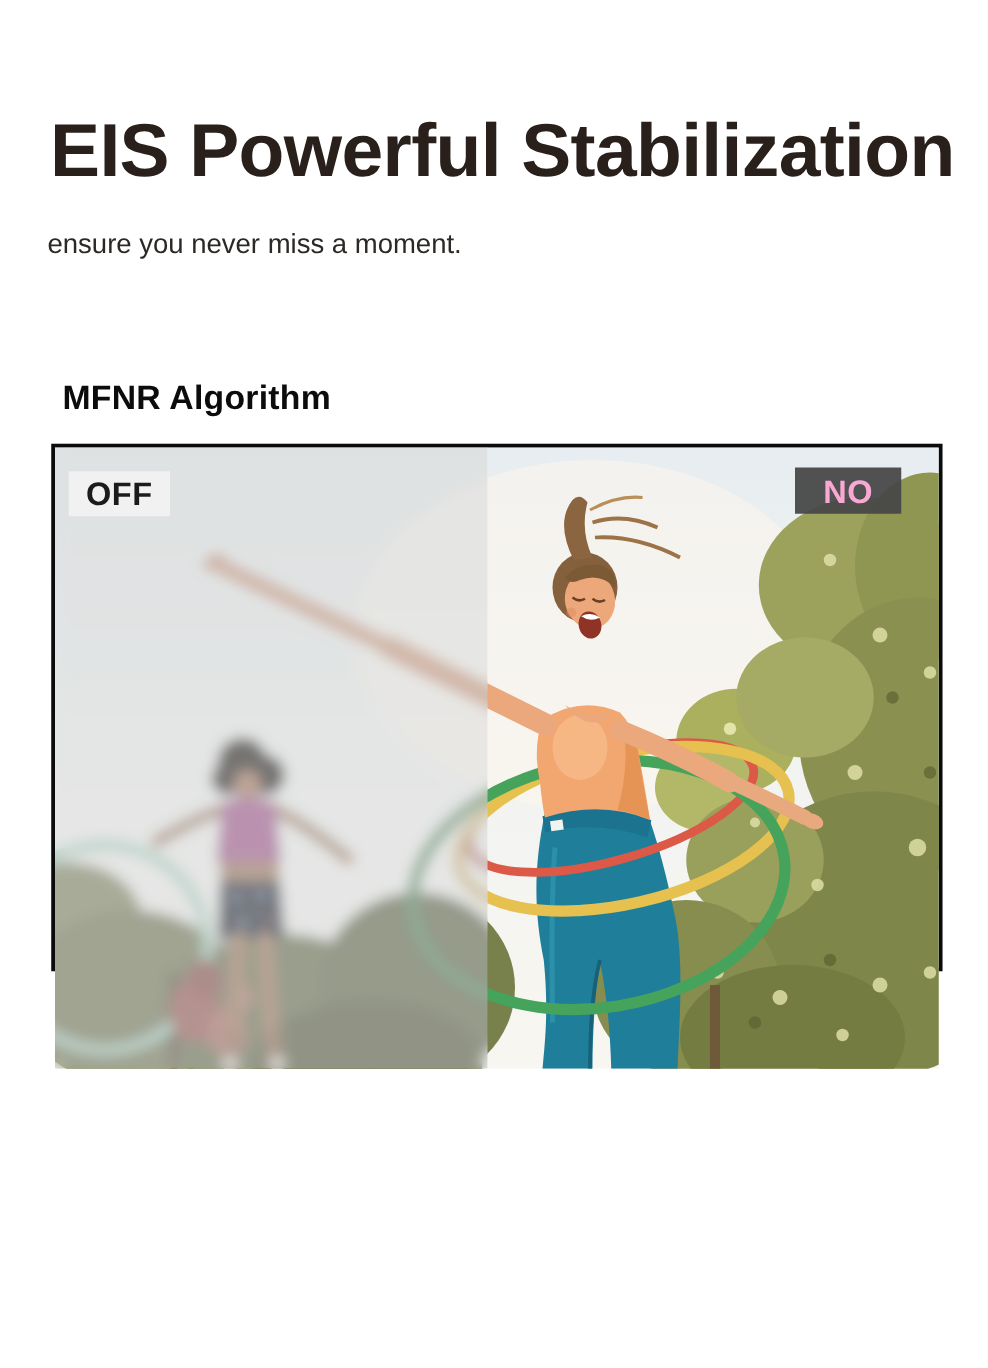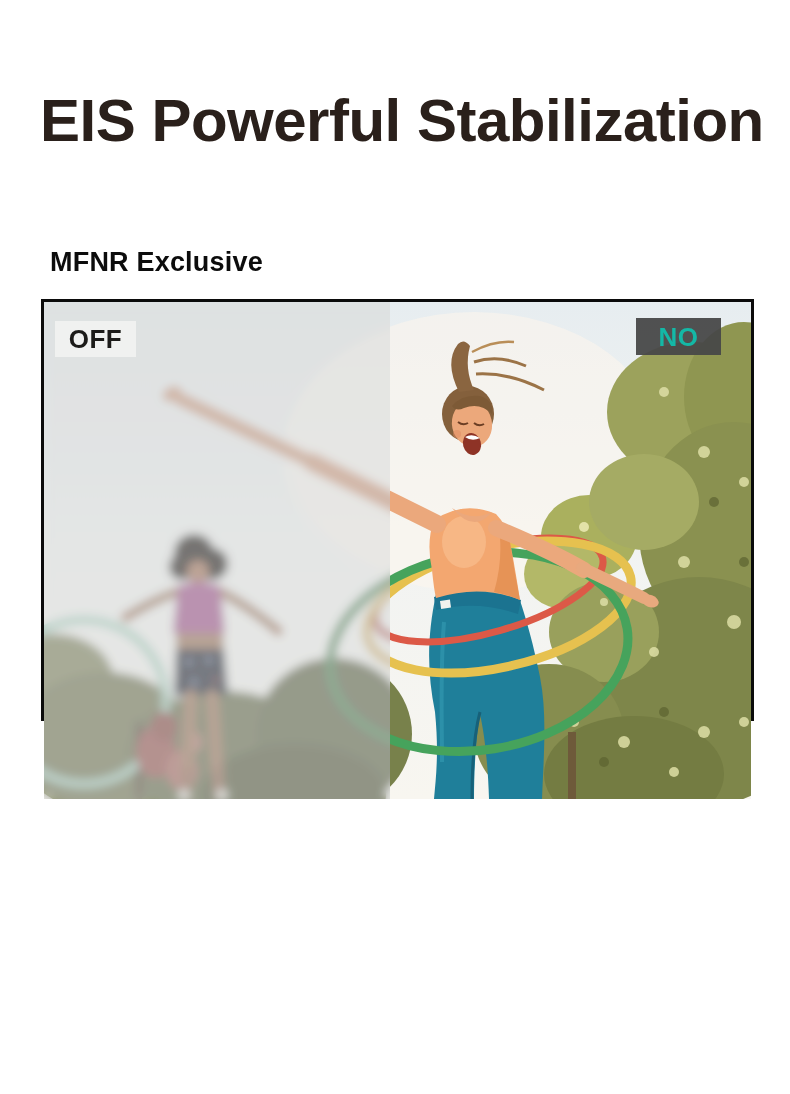--- a/index.html
+++ b/index.html
@@ -59,34 +59,35 @@
   .badge-off {
     left: 11px; top: 19px;
     width: 81px; height: 36px;
     background: rgba(243,243,241,0.88);
     color: #1c1b19;
   }
   .badge-no {
     right: 30px; top: 16px;
     width: 85px; height: 37px;
     background: rgba(72,72,72,0.95);
-    color: #14b8a6;
+    color: #f9a8d4;
   }
 </style>
 </head>
 <body>
 
 <div class="page">
 
   <h1 class="hero-heading">EIS Powerful Stabilization</h1>
 
   <p class="hero-desc">
+    <span>ensure you never miss a moment.</span>
   </p>
 
-  <h2 class="section-heading">MFNR Exclusive</h2>
+  <h2 class="section-heading">MFNR Algorithm</h2>
 
   <figure class="photo-frame" style="margin-top:21px;" aria-label="Split comparison photo of a woman hula-hooping outdoors: left half blurred and gray (stabilization off), right half sharp and vivid">
     <svg width="707" height="497" viewBox="0 0 707 497" aria-hidden="true">
       <defs>
         <linearGradient id="sky" x1="0" y1="0" x2="0" y2="1">
           <stop offset="0" stop-color="#e7edf0"></stop>
           <stop offset="0.45" stop-color="#f1f3f2"></stop>
           <stop offset="1" stop-color="#f8f6f0"></stop>
         </linearGradient>
         <clipPath id="leftHalf">

